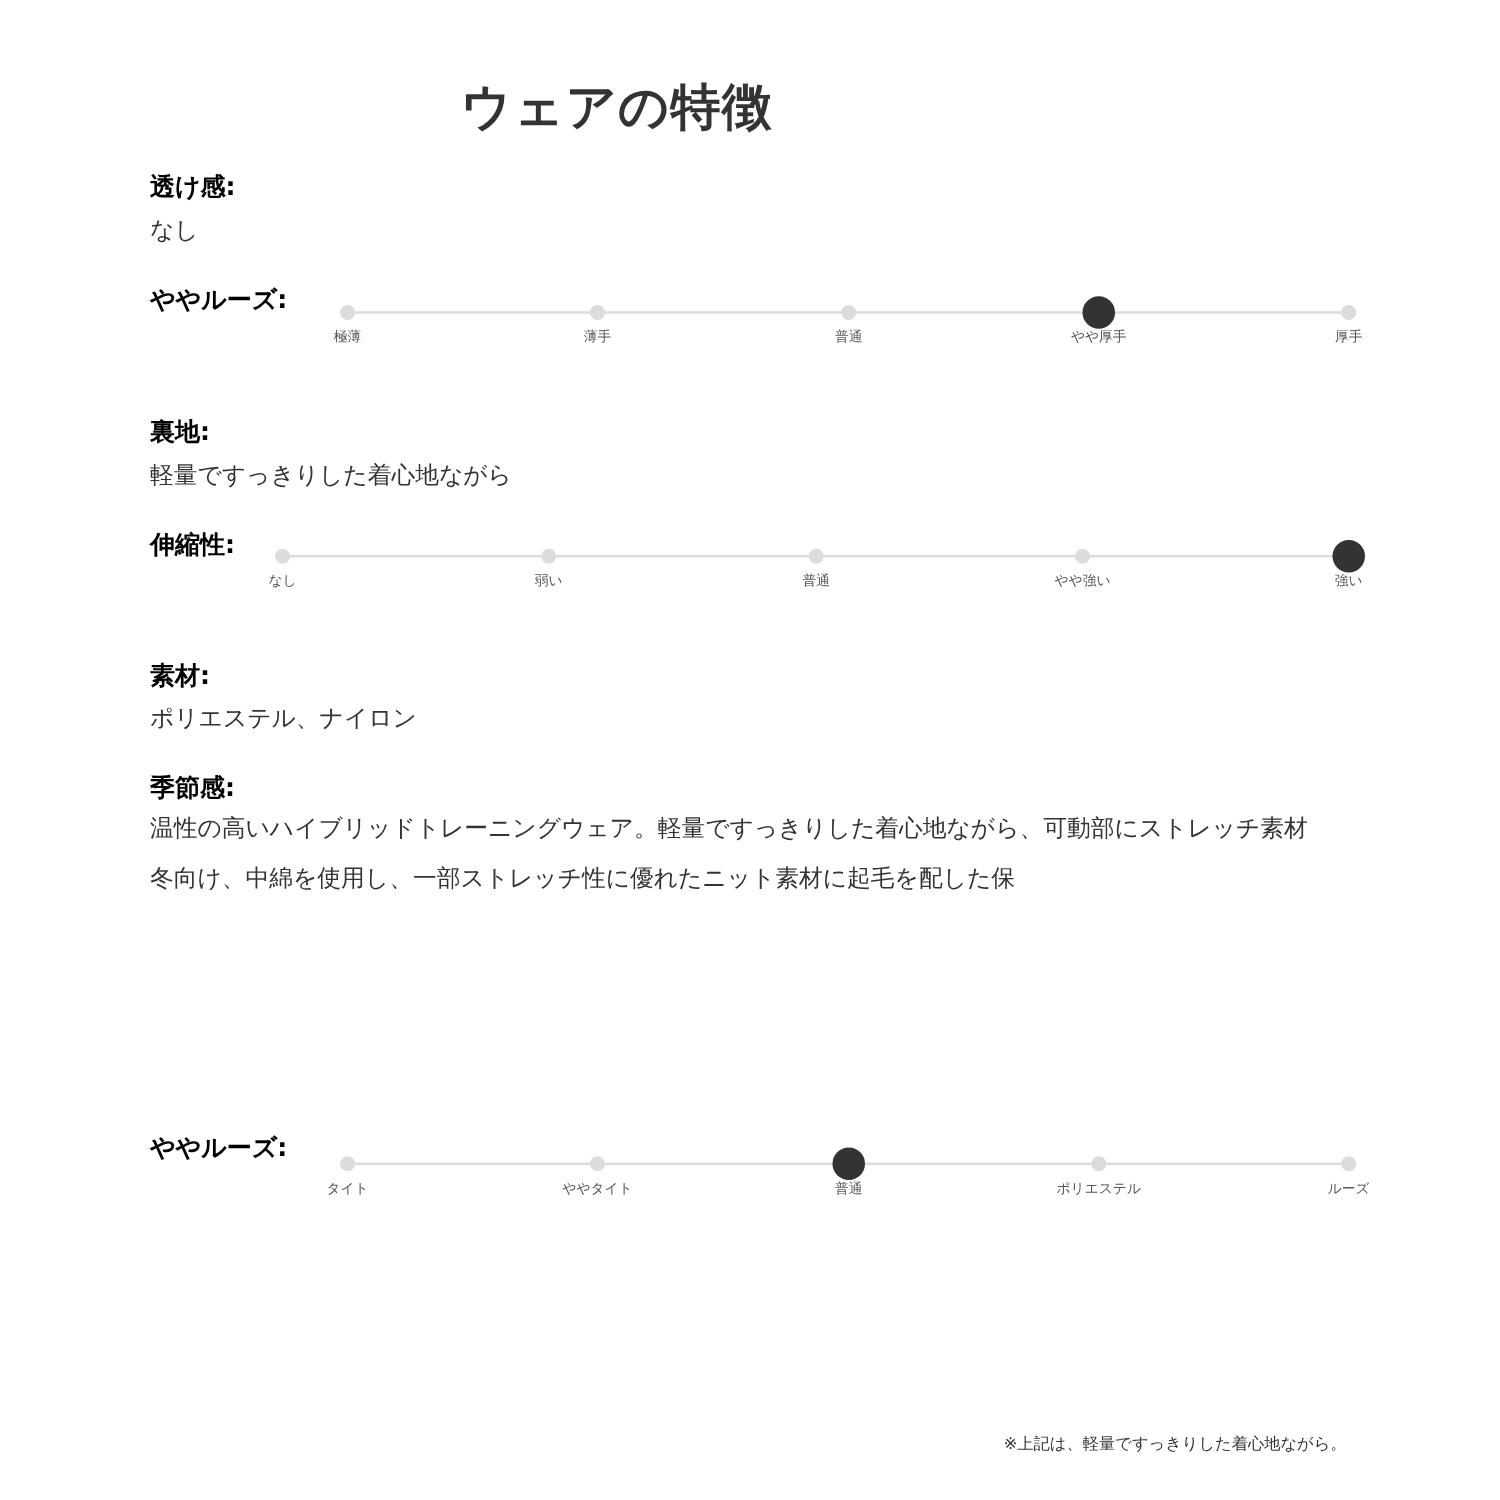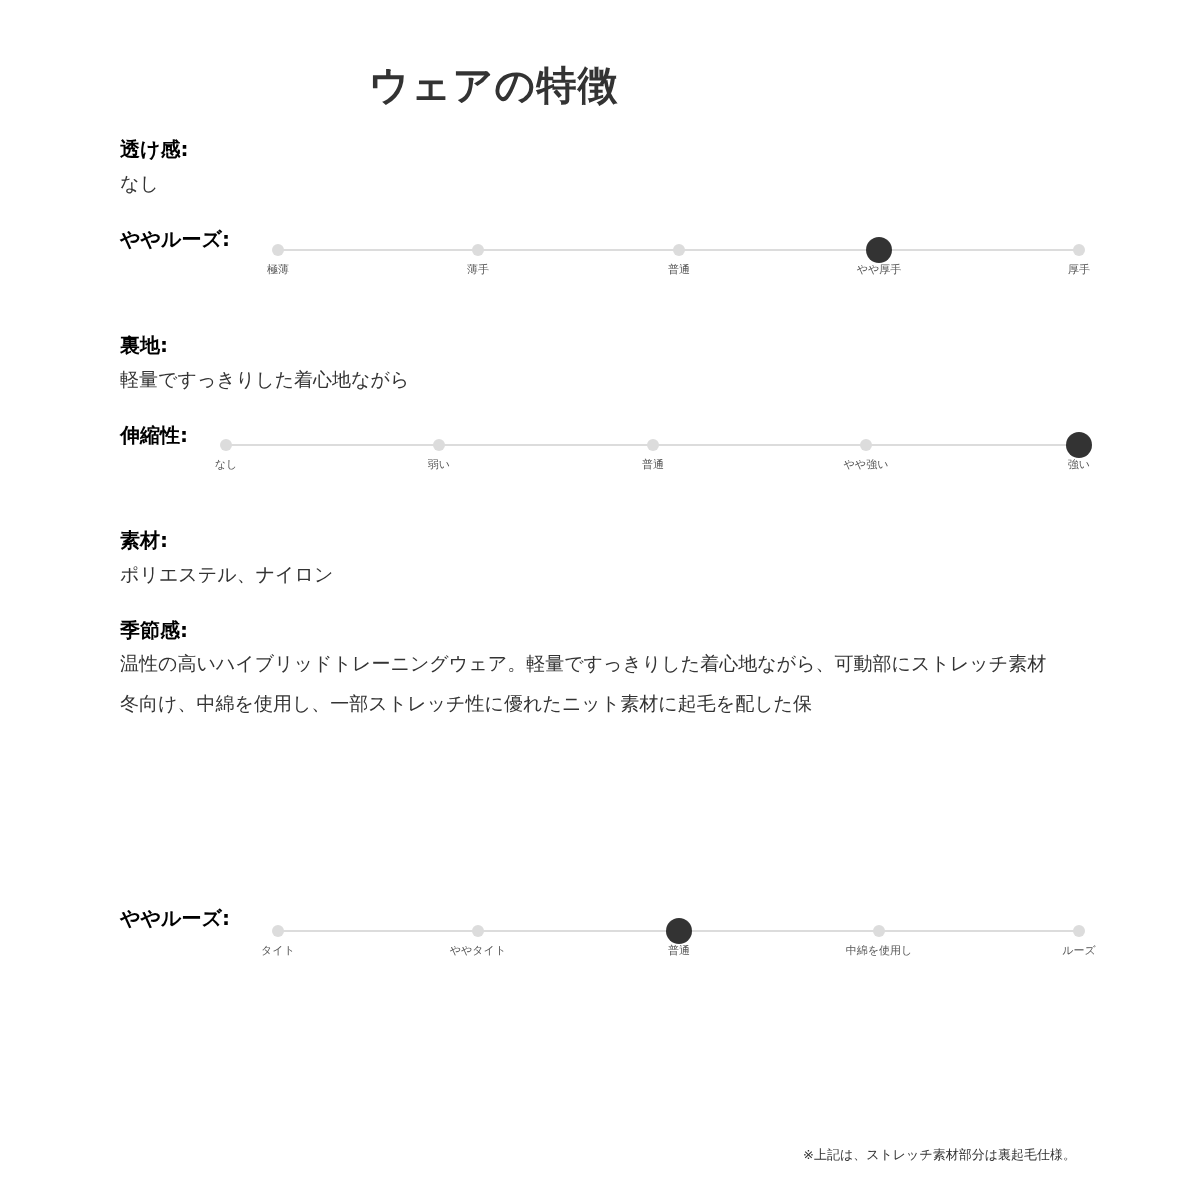--- a/index.html
+++ b/index.html
@@ -129,21 +129,21 @@
   <div class="pt" style="left:478px;">
     <div class="dot"></div>
     <div class="lbl">ややタイト</div>
   </div>
   <div class="pt" style="left:679px;">
     <div class="dot active"></div>
     <div class="lbl">普通</div>
   </div>
   <div class="pt" style="left:879px;">
     <div class="dot"></div>
-    <div class="lbl">中綿を使用し</div>
+    <div class="lbl">ポリエステル</div>
   </div>
   <div class="pt" style="left:1079px;">
     <div class="dot"></div>
     <div class="lbl">ルーズ</div>
   </div>
 </div>
 
-<div class="note">※上記は、ストレッチ素材部分は裏起毛仕様。</div>
+<div class="note">※上記は、軽量ですっきりした着心地ながら。</div>
 
 </body></html>

